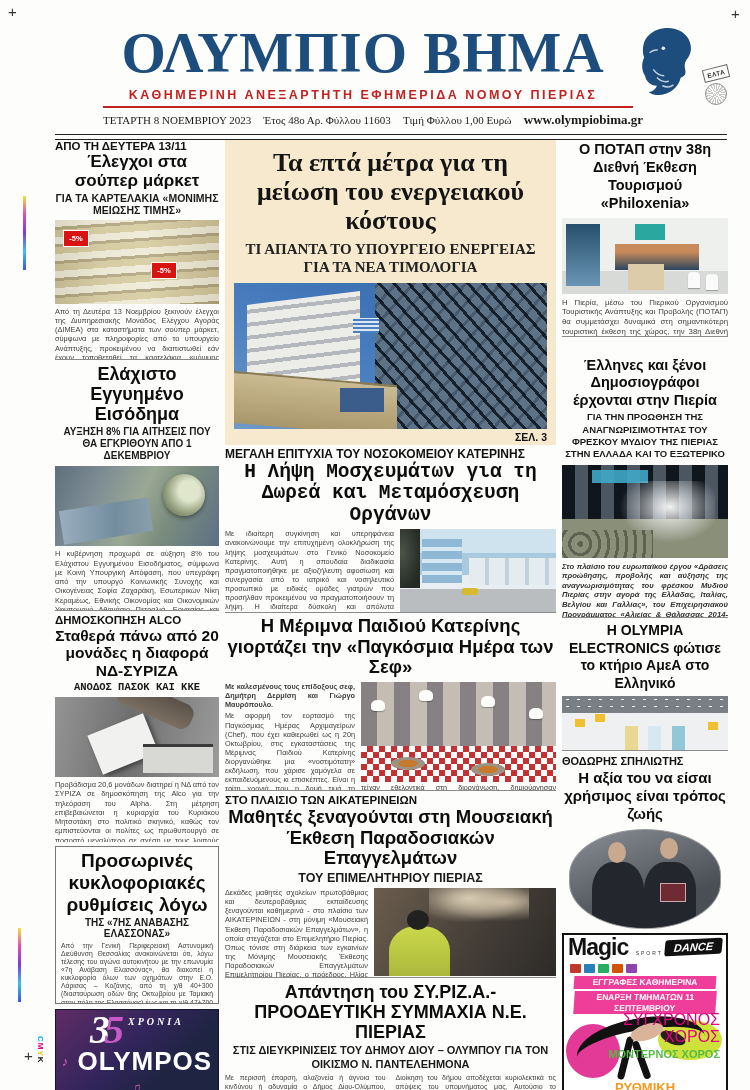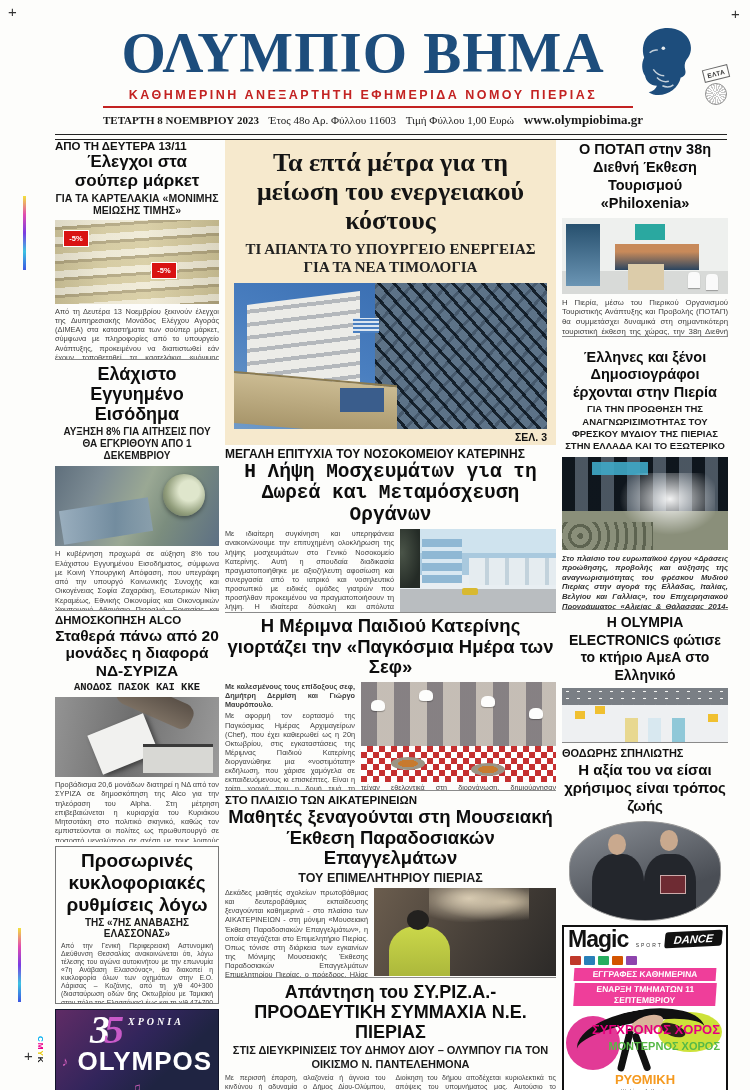--- a/index.html
+++ b/index.html
@@ -10,21 +10,21 @@
   .mast-title{position:absolute;left:38px;top:2px;width:540px;text-align:center;
     font-family:"Liberation Serif",serif;font-weight:bold;font-size:57px;line-height:1;
     color:#1d4d7c;letter-spacing:1px;white-space:nowrap;}
   .zeus{position:absolute;right:28px;top:2px;width:64px;height:76px;}
   .mast-sub{position:absolute;left:38px;top:66px;width:540px;text-align:center;
     font-size:12.5px;font-weight:bold;letter-spacing:2.5px;color:#c32222;}
   .mast-redline{position:absolute;left:48px;top:84px;width:530px;height:2px;background:#c32222;}
   .mast-row{position:absolute;left:48px;top:90px;width:540px;display:flex;
     justify-content:space-between;align-items:baseline;font-size:11px;
     font-family:"Liberation Serif",serif;color:#1a1a1a;}
-  .mast-date{font-weight:bold;}
+  .mast-date{font-weight:normal;}
   .mast-site{font-weight:bold;font-size:13px;}
   .mast-bottomline{position:absolute;left:0;top:112px;width:672px;height:4px;
     border-top:1.5px solid #222;border-bottom:1px solid #222;}
   .elta{position:absolute;right:-6px;top:40px;width:34px;text-align:center;}
   .elta-box{display:inline-block;transform:rotate(-14deg);border:1px solid #666;
     padding:2px 3px;font-size:6.5px;font-weight:bold;color:#333;letter-spacing:.5px;}
   .elta-circle{width:20px;height:20px;border:1px solid #777;border-radius:50%;margin:3px auto 0;
     background:repeating-conic-gradient(#bbb 0 9deg,#fff 9deg 18deg);opacity:.8;}
   
   .cropmark{position:absolute;font-size:15px;font-weight:300;color:#333;line-height:1;}
@@ -157,21 +157,21 @@
   .magic-stage{position:relative;height:62px;margin-top:2px;}
   .magic-blob1{position:absolute;left:2px;bottom:0;width:54px;height:54px;border-radius:50%;background:#e23a96;}
   .magic-blob2{position:absolute;right:4px;top:4px;width:64px;height:40px;border-radius:50%;background:#cde23a;}
   .magic-brush{position:absolute;left:12px;top:2px;width:130px;height:46px;border-top:12px solid #111;
     border-radius:50%;transform:rotate(-10deg);}
   .magic-leg1{position:absolute;left:58px;bottom:-2px;width:7px;height:44px;background:#111;transform:rotate(14deg);border-radius:4px;}
   .magic-leg2{position:absolute;left:74px;bottom:-2px;width:7px;height:40px;background:#111;transform:rotate(-20deg);border-radius:4px;}
   .magic-torso{position:absolute;left:66px;top:8px;width:34px;height:16px;border-radius:50%;
     background:#d9b49a;transform:rotate(-18deg);}
   .magic-hair{position:absolute;left:96px;top:16px;width:26px;height:12px;border-radius:50%;background:#2a1f1a;transform:rotate(20deg);}
-  .magic-t1{color:#e6007e;font-weight:bold;font-size:13px;line-height:1.1;}
+  .magic-t1{color:#e6007e;font-weight:normal;font-size:16px;line-height:1.1;}
   .magic-t2{color:#57b947;font-weight:bold;font-size:11px;line-height:1.1;margin-top:2px;}
   .magic-t3{color:#f59a20;font-weight:bold;font-size:13px;margin-top:2px;}
   .magic-addr{font-size:4.5px;color:#555;margin-top:2px;}
   .magic-tel{font-size:6px;color:#333;font-weight:bold;}
 </style>
 </head>
 <body>
 
 <div class="page">
 
@@ -356,21 +356,21 @@
         <div class="logo"></div>
         <div class="screen"></div>
         <div class="counter"></div>
         <div class="chair" style="right:10px;bottom:4px;"></div>
         <div class="chair" style="right:28px;bottom:6px;"></div>
       </div>
       <div class="body" style="font-size:7.8px;margin-top:4px;">Η Πιερία, μέσω του Πιερικού Οργανισμού Τουριστικής Ανάπτυξης και Προβολής (ΠΟΤΑΠ) θα συμμετάσχει δυναμικά στη σημαντικότερη τουριστική έκθεση της χώρας, την 38η Διεθνή Έκθεση Τουρισμού «Philoxenia».</div>
 
     </section>
 
-    <section class="rule-top" style="height:260px;padding-top:12px;">
+    <section class="rule-top" style="height:260px;padding-top:20px;">
       <div class="hl" style="font-size:14.5px;line-height:1.2;">Έλληνες και ξένοι Δημοσιογράφοι έρχονται στην Πιερία</div>
       <div class="sub" style="font-size:9.5px;line-height:1.3;margin-top:2px;">ΓΙΑ ΤΗΝ ΠΡΟΩΘΗΣΗ ΤΗΣ ΑΝΑΓΝΩΡΙΣΙΜΟΤΗΤΑΣ ΤΟΥ ΦΡΕΣΚΟΥ ΜΥΔΙΟΥ ΤΗΣ ΠΙΕΡΙΑΣ ΣΤΗΝ ΕΛΛΑΔΑ ΚΑΙ ΤΟ ΕΞΩΤΕΡΙΚΟ</div>
       <div class="photo ph-mussel" style="height:93px;margin-top:4px;">
         <div class="crowd"></div>
         <div class="sign"></div>
         <div class="steam"></div>
         <div class="table"></div>
       </div>
       <div class="body" style="font-size:7.7px;font-style:italic;font-weight:bold;margin-top:4px;color:#333;">Στο πλαίσιο του ευρωπαϊκού έργου «Δράσεις προώθησης, προβολής και αύξησης της αναγνωρισιμότητας του φρέσκου Μυδιού Πιερίας στην αγορά της Ελλάδας, Ιταλίας, Βελγίου και Γαλλίας», του Επιχειρησιακού Προγράμματος «Αλιείας &amp; Θάλασσας 2014-2020», που ανέλαβε το Επιμελητήριο Πιερίας, 30 δημοσιογράφοι από την Ελλάδα και το εξωτερικό, θα επισκεφθούν την Πιερία από την Παρασκευή 10 έως και την Κυριακή 12 Νοεμβρίου.</div>
 

